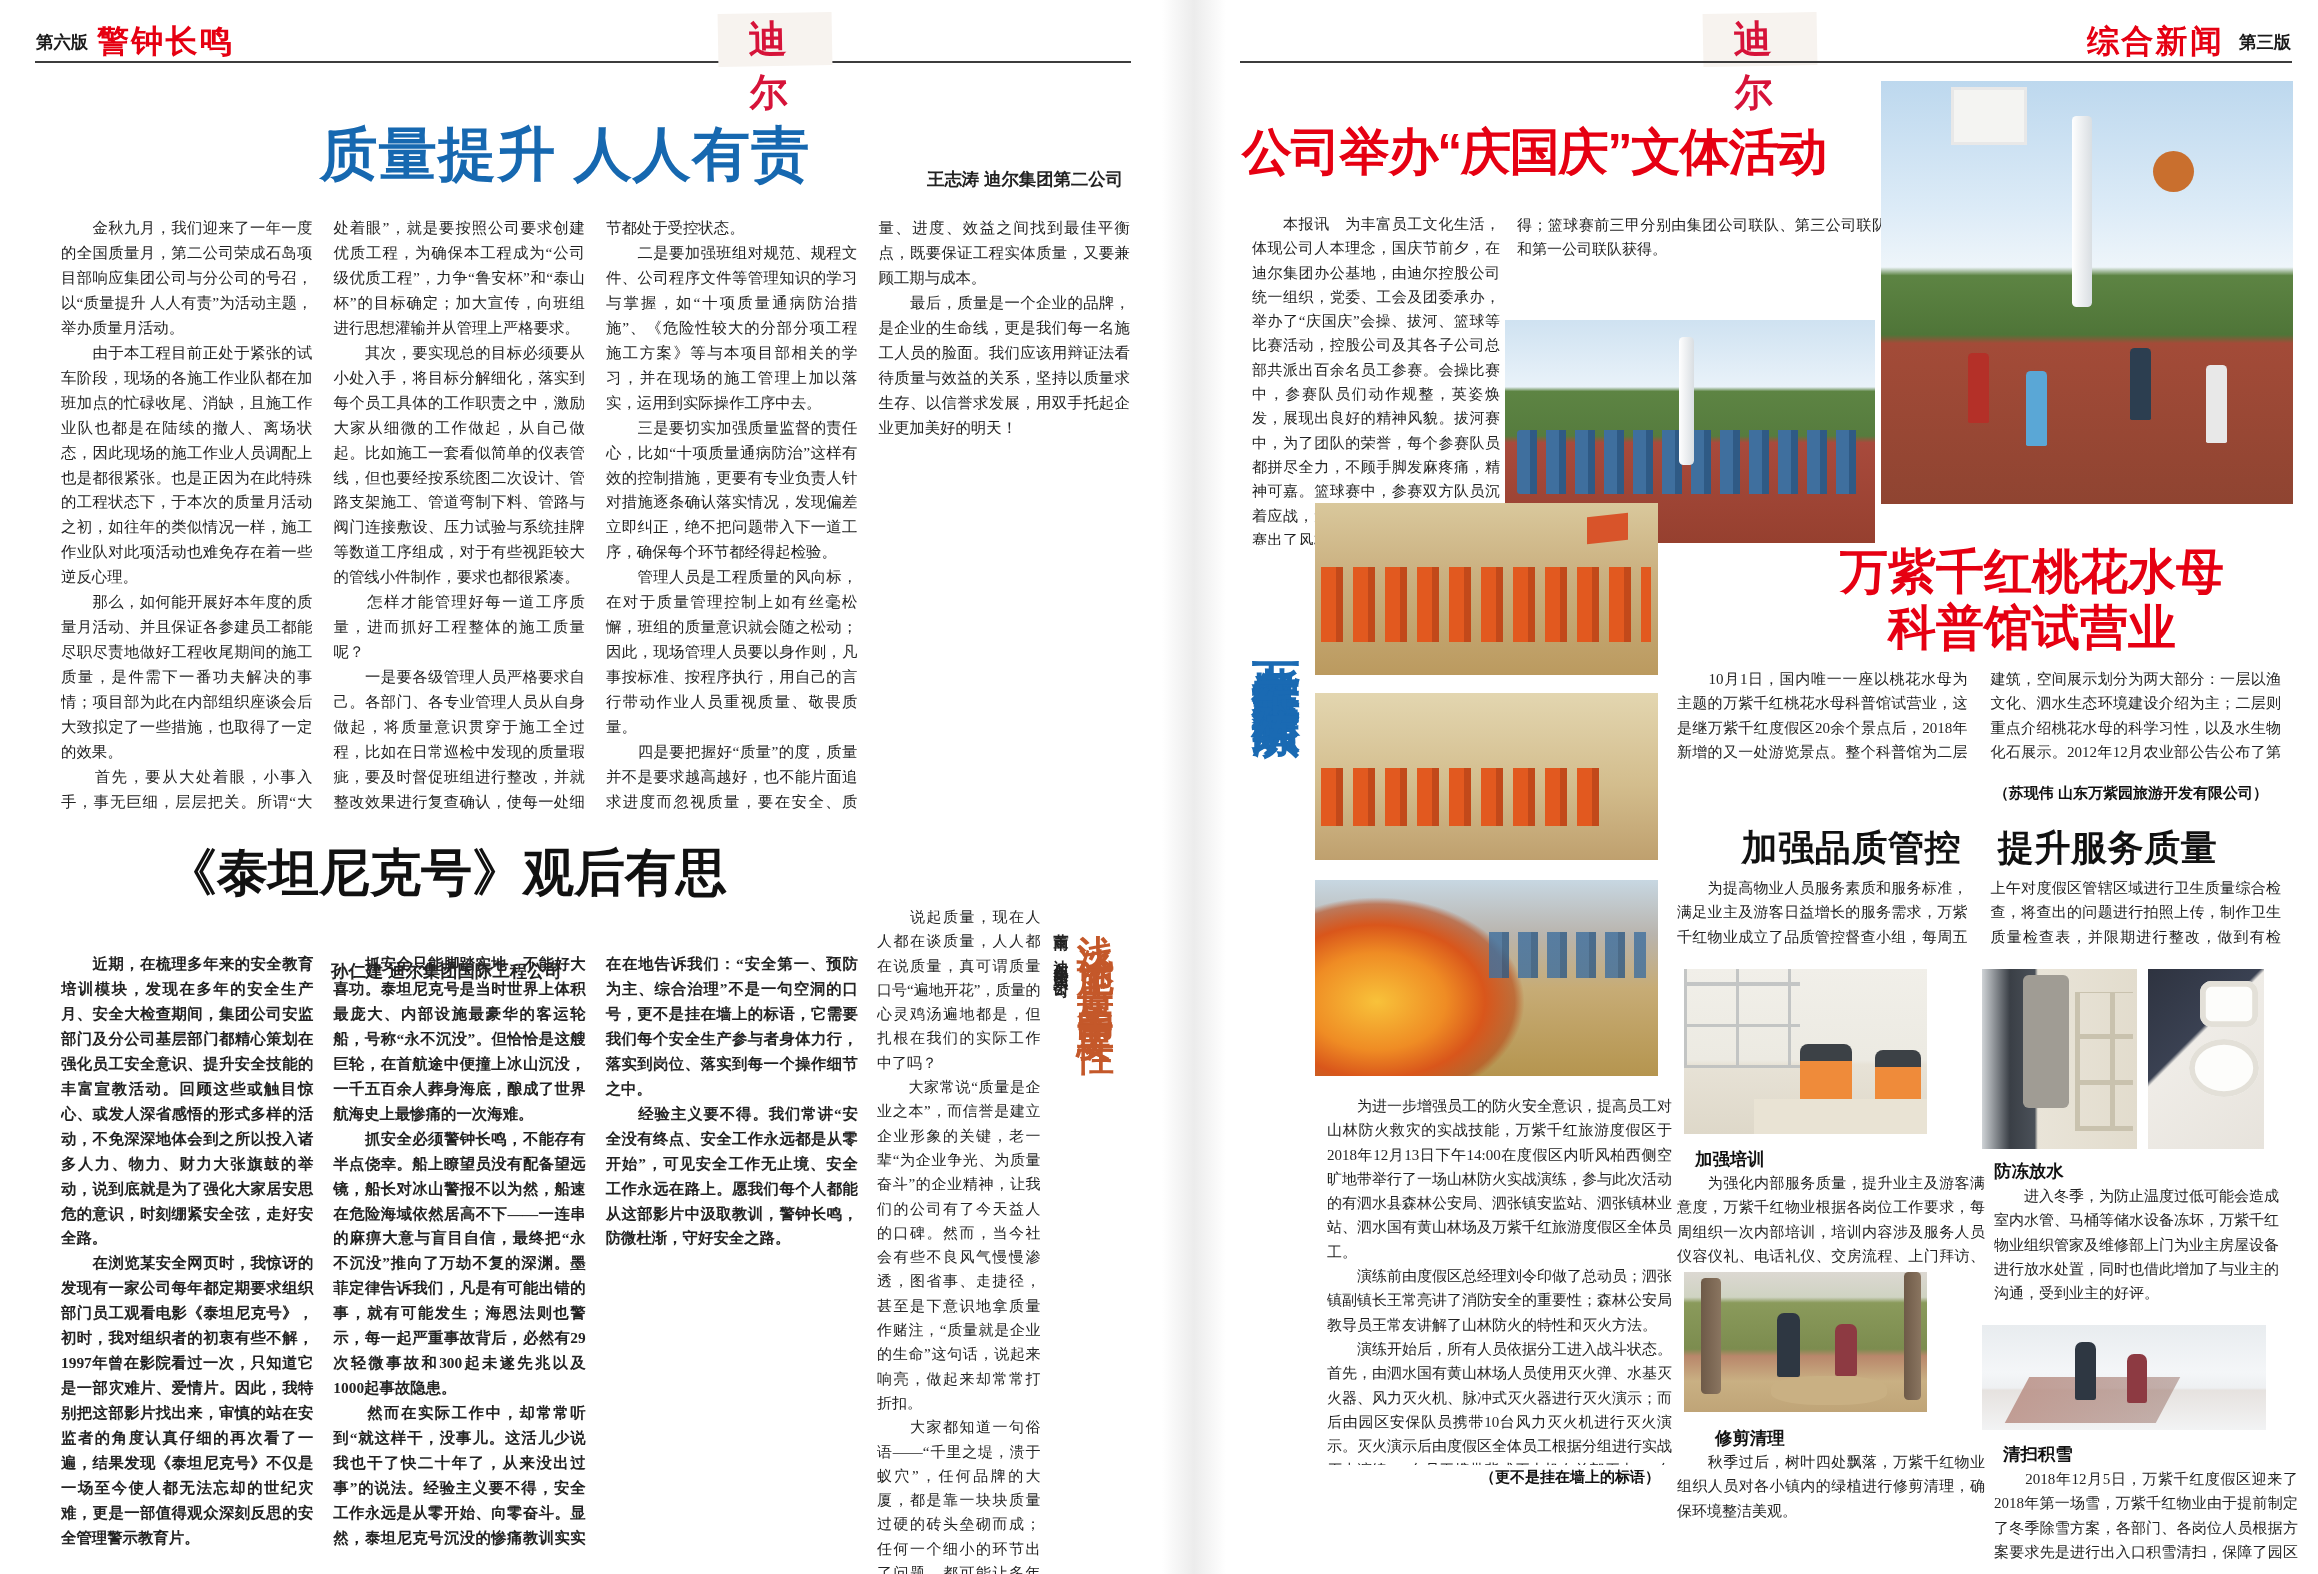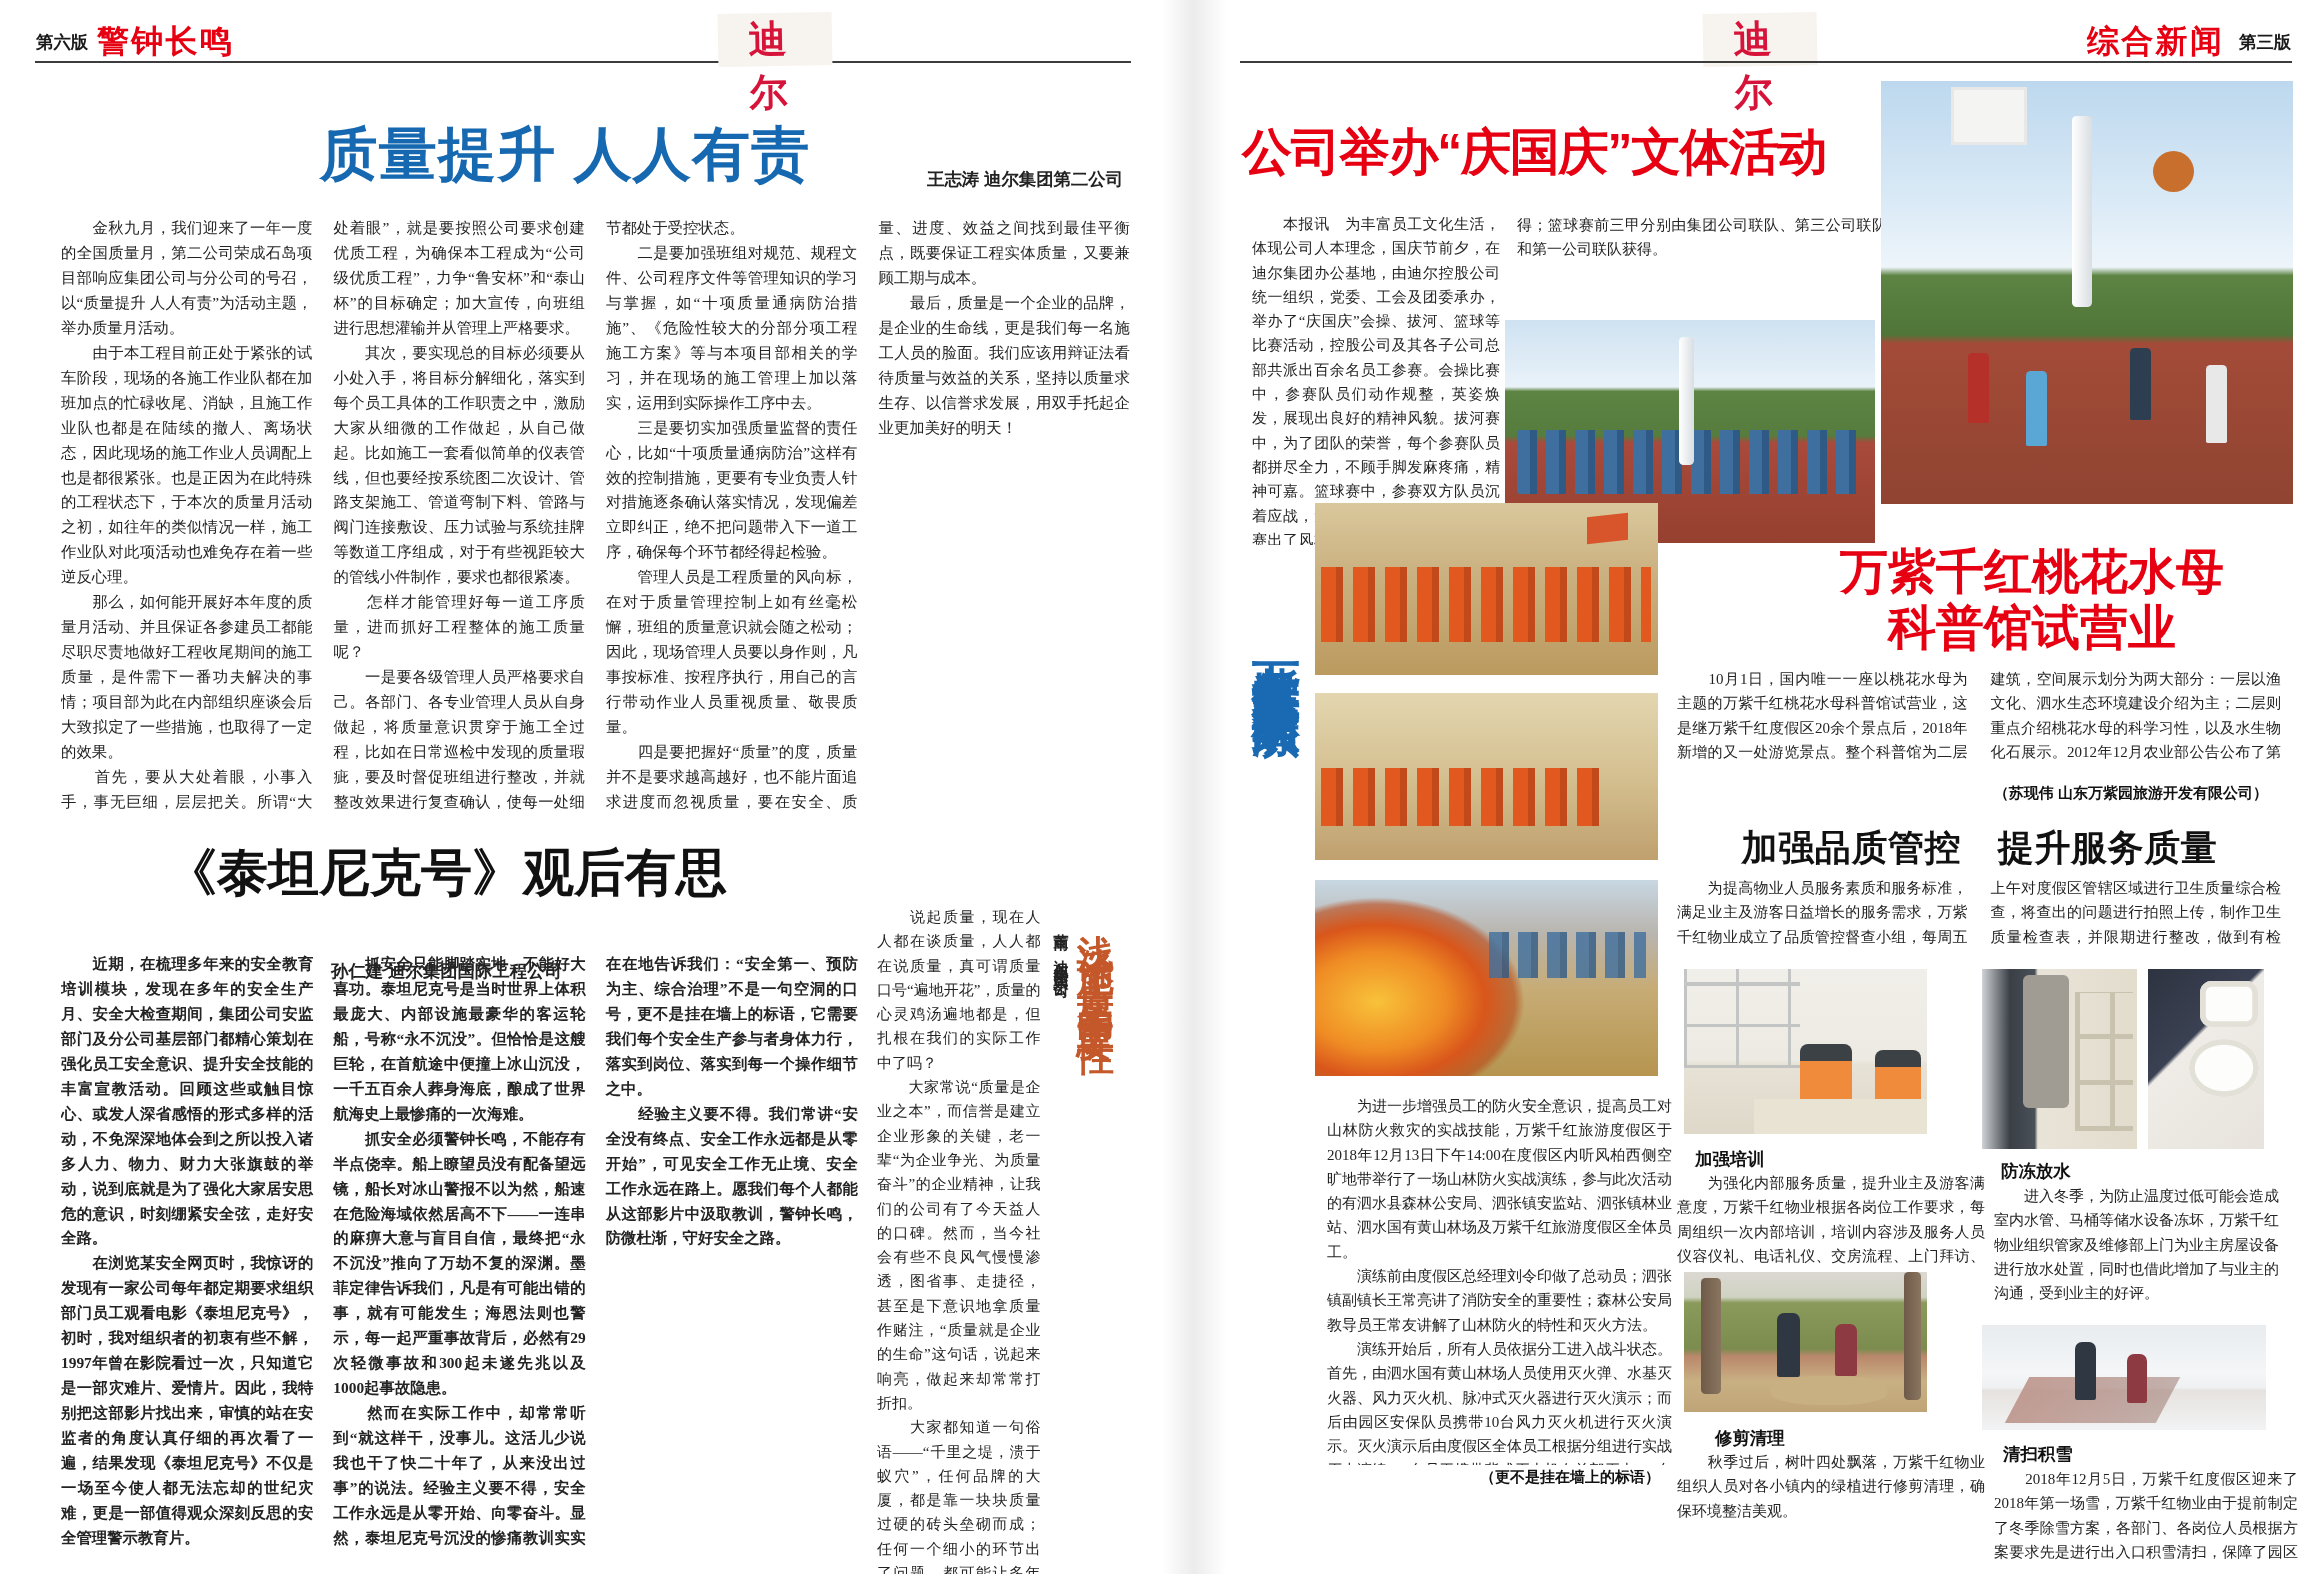--- a/index.html
+++ b/index.html
@@ -187,21 +187,21 @@
   <div class="abs body-txt" style="left:1665px;top:1171px;width:308px;height:101px;font-size:15px;">　　为强化内部服务质量，提升业主及游客满意度，万紫千红物业根据各岗位工作要求，每周组织一次内部培训，培训内容涉及服务人员仪容仪礼、电话礼仪、交房流程、上门拜访、处理投诉、上门维修、设备检修、设备操作等方面。</div>
 
   <div class="abs photo ph-door" style="left:1982px;top:969px;width:155px;height:180px;">
     <div class="abs door-grid" style="left:93px;top:23px;width:58px;height:139px;"></div>
     <div class="abs pants" style="left:41px;top:5.8px;width:46px;height:133px;"></div>
   </div>
   <div class="abs photo ph-toilet" style="left:2148px;top:969px;width:116px;height:180px;">
     <div class="abs toilet-bowl" style="left:41px;top:70px;width:70px;height:58px;"></div>
     <div class="abs toilet-bowl" style="left:52px;top:11.6px;width:58px;height:46px;border-radius:11.6px;"></div>
   </div>
-  <div class="abs caption" style="left:1994px;top:1159px;margin-left:7px;">防冻放水</div>
+  <div class="abs caption" style="left:1994px;top:1159px;">防冻放水</div>
   <div class="abs body-txt" style="left:1982px;top:1184px;width:285px;height:130px;font-size:15px;">　　进入冬季，为防止温度过低可能会造成室内水管、马桶等储水设备冻坏，万紫千红物业组织管家及维修部上门为业主房屋设备进行放水处置，同时也借此增加了与业主的沟通，受到业主的好评。</div>
 
   <div class="abs photo ph-leaves" style="left:1684px;top:1272px;width:243px;height:140px;">
     <div class="abs trunk" style="left:17.4px;top:5.8px;width:20px;height:116px;"></div>
     <div class="abs trunk" style="left:220px;top:0;width:17.4px;height:128px;"></div>
     <div class="abs figure-dark" style="left:93px;top:41px;width:23px;height:64px;"></div>
     <div class="abs figure-red" style="left:151px;top:52px;width:22px;height:52px;"></div>
     <div class="abs" style="left:87px;top:104px;width:116px;height:29px;background:#c9b083;border-radius:40%;"></div>
   </div>
   <div class="abs caption" style="left:1715px;top:1426px;">修剪清理</div>

